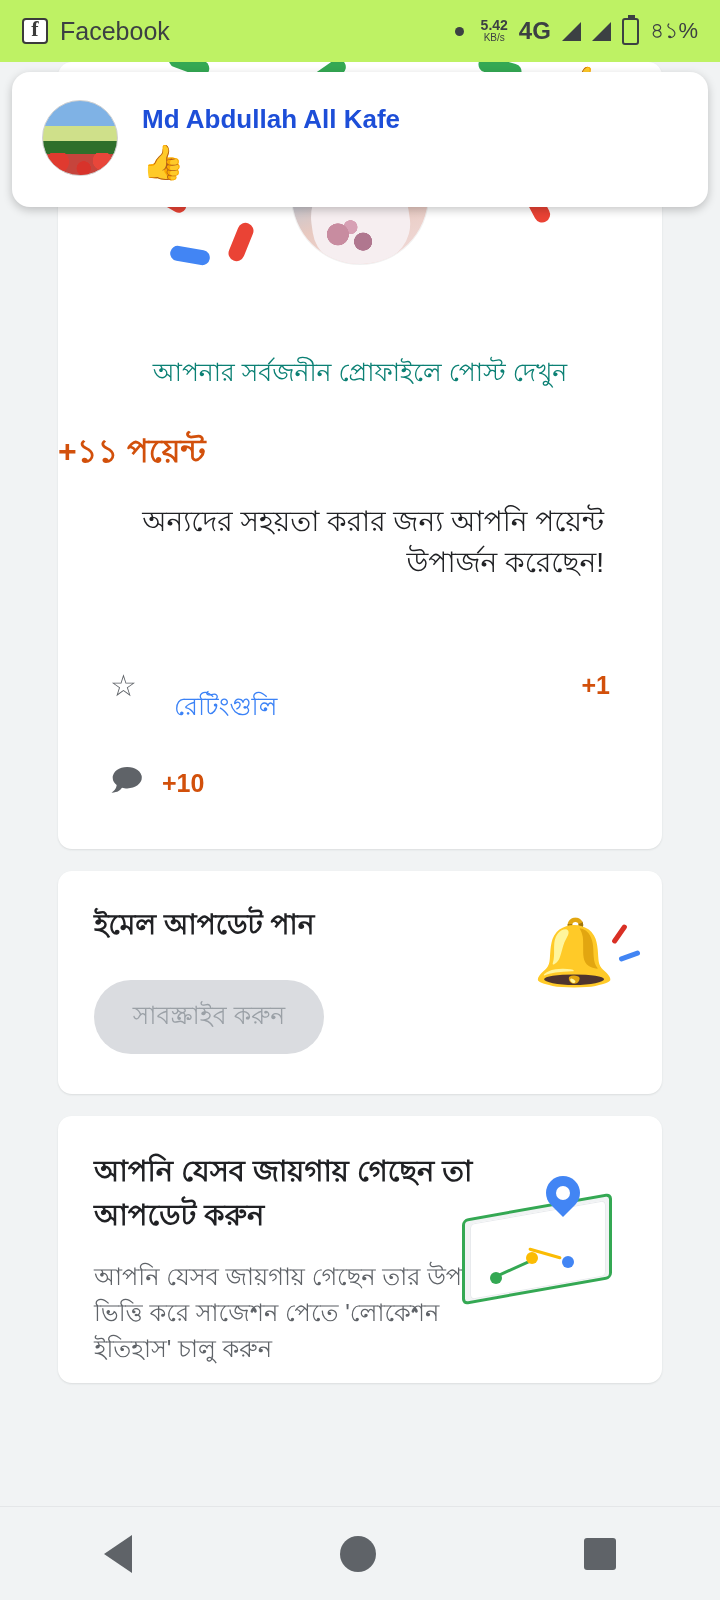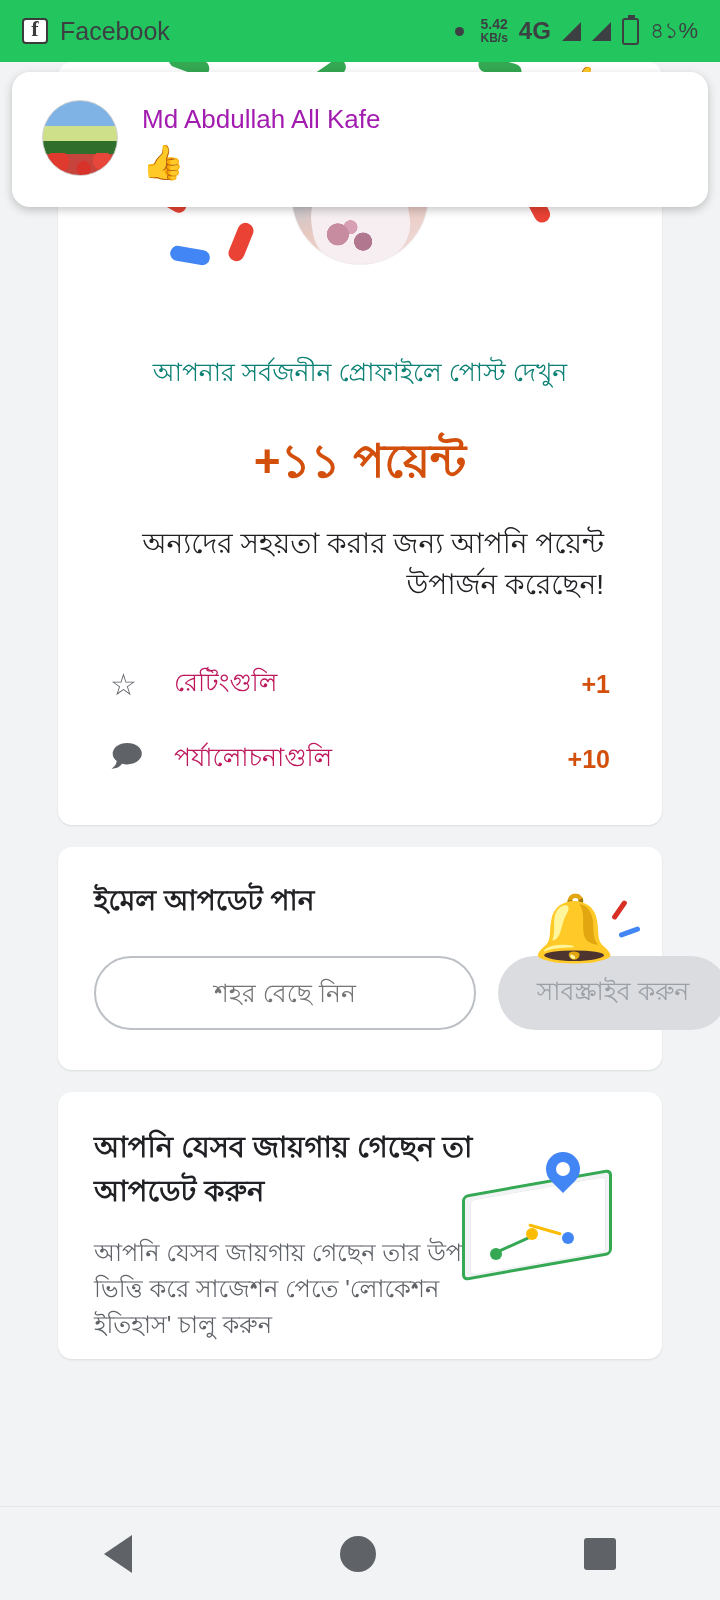--- a/index.html
+++ b/index.html
@@ -8,21 +8,21 @@
     height: 1600px;
     background: #ffffff;
     font-family: "Liberation Sans", sans-serif;
     overflow: hidden;
   }
   body { position: relative; background: #f1f3f4; }
 
   
   .status-bar {
     height: 62px;
-    background: #22c55e;
+    background: #bef264;
     display: flex;
     align-items: center;
     padding: 4px 22px;
     position: relative;
     z-index: 5;
   }
   .sb-left { display: flex; align-items: center; gap: 12px; flex: 1; }
   .fb-badge {
     width: 26px; height: 26px;
     background: #ffffff;
@@ -54,21 +54,21 @@
     background: #3c4043;
     margin-right: 6px;
   }
   .kbs {
     font-size: 14px;
     line-height: 1.05;
     text-align: center;
     color: #3c4043;
     font-weight: bold;
   }
-  .kbs small { font-size: 12px; font-weight: bold; display: block; }
+  .kbs small { font-size: 10px; font-weight: normal; display: block; }
   .net-4g { font-size: 24px; font-weight: bold; color: #3c4043; }
   .sig {
     width: 0; height: 0;
     border-left: 19px solid transparent;
     border-bottom: 19px solid #3c4043;
   }
   .battery {
     width: 17px; height: 27px;
     border: 2px solid #3c4043;
     border-radius: 3px;
@@ -153,23 +153,23 @@
     line-height: 1;
   }
   .profile-link {
     text-align: center;
     color: #0b8074;
     font-size: 25px;
     padding: 0 20px 6px;
     margin-top: 41px;
   }
   .points-big {
-    text-align: center;
+    text-align: left;
     color: #d2500b;
-    font-size: 46px;
+    font-size: 32px;
     font-weight: bold;
     padding: 24px 0 22px;
   }
   .points-sub {
     text-align: right;
     color: #202124;
     font-size: 28px;
     line-height: 1.45;
     padding: 0 58px;
   }
@@ -178,21 +178,21 @@
     display: flex;
     align-items: center;
     padding: 14px 0;
   }
   .bd-icon {
     width: 52px;
     color: #5f6368;
     font-size: 30px;
     text-align: left;
   }
-  .bd-label { flex: 1; font-size: 25px; color: #be185d; padding-left: 12px; }
+  .bd-label { flex: 1; font-size: 25px; color: #3b82f6; padding-left: 12px; margin-top: 46px; }
   .bd-value { font-size: 25px; color: #d2500b; font-weight: bold; }
 
   
   .email-card { padding: 32px 36px 40px 36px; position: relative; }
   .email-title { font-size: 28px; font-weight: bold; color: #202124; }
   .email-desc {
     font-size: 25px;
     color: #3c4043;
     line-height: 1.5;
     margin-top: 12px;
@@ -333,21 +333,21 @@
   }
   .notif-avatar::after {
     content: "";
     position: absolute;
     left: 0; right: 0; bottom: 0; height: 30%;
     background: radial-gradient(circle at 20% 40%, #e03a2f 0 18%, transparent 19%),
                 radial-gradient(circle at 55% 70%, #d8332b 0 16%, transparent 17%),
                 radial-gradient(circle at 80% 35%, #e8463a 0 15%, transparent 16%);
   }
   .notif-body { flex: 1; padding-top: 4px; }
-  .notif-name { font-size: 26px; font-weight: normal; color: #a21caf; }
+  .notif-name { font-size: 26px; font-weight: bold; color: #1d4ed8; }
   .notif-msg { font-size: 34px; margin-top: 10px; line-height: 1; }
 
   
   .navbar {
     position: absolute;
     left: 0; right: 0; bottom: 0;
     height: 94px;
     background: #f1f3f4;
     display: flex;
     align-items: center;
@@ -428,34 +428,32 @@
     <div class="points-sub">অন্যদের সহয়তা করার জন্য আপনি পয়েন্ট উপার্জন করেছেন!</div>
 
     <div class="breakdown">
       <div class="bd-row">
         <div class="bd-icon">☆</div>
         <div class="bd-label">রেটিংগুলি</div>
         <div class="bd-value">+1</div>
       </div>
       <div class="bd-row">
         <div class="bd-icon">🗩</div>
-        <div class="bd-label">পর্যালোচনাগুলি</div>
         <div class="bd-value">+10</div>
       </div>
     </div>
   </div>
 
   <div class="card email-card">
     <div class="email-title">ইমেল আপডেট পান</div>
     <div class="bell">🔔
       <span class="bell-ray" style="right:-6px;top:4px;transform:rotate(35deg);"></span>
       <span class="bell-ray" style="right:-16px;top:26px;transform:rotate(70deg);background:#4285f4;"></span>
     </div>
     <div class="email-row">
-      <input class="city-input" type="text" placeholder="শহর বেছে নিন" style="">
       <button class="subscribe-btn">সাবস্ক্রাইব করুন</button>
     </div>
   </div>
 
   <div class="card places-card">
     <div class="places-title">আপনি যেসব জায়গায় গেছেন তা আপডেট করুন</div>
     <div class="places-desc">আপনি যেসব জায়গায় গেছেন তার উপর ভিত্তি করে সাজেশন পেতে 'লোকেশন ইতিহাস' চালু করুন</div>
     <div class="map-art">
       <div class="map-sheet"></div>
       <div class="map-sheet-inner"></div>

